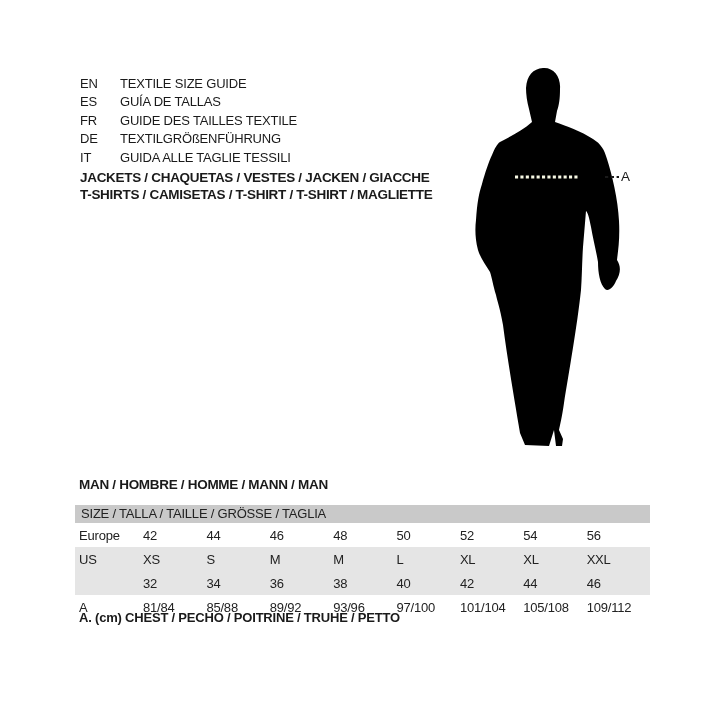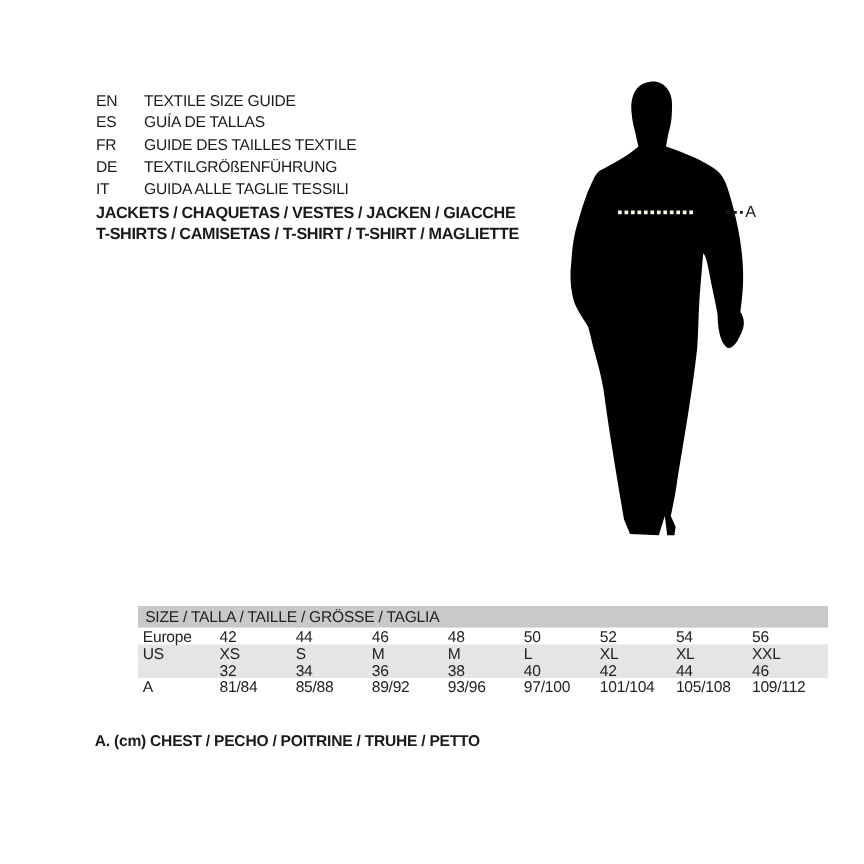--- a/index.html
+++ b/index.html
@@ -70,35 +70,34 @@
     letter-spacing: -0.3px;
     white-space: nowrap;
   }
 
   
   .size-table {
     position: absolute;
     left: 75px;
     top: 505px;
     width: 575px;
-    margin-left: 40px;
   }
   .thead {
     height: 18px;
     background: #c9c9c9;
     font-size: 13px;
     line-height: 18px;
     padding-left: 6px;
     letter-spacing: -0.2px;
     color: #222222;
   }
   .trow {
     display: grid;
     grid-template-columns: 68px repeat(8, 1fr);
-    height: 14px;
+    height: 24px;
     align-items: center;
     font-size: 13px;
     letter-spacing: -0.2px;
     color: #222222;
   }
   .trow.shaded { background: #e5e5e5; }
   .tlabel { padding-left: 4px; text-align: left; }
   .tcell { text-align: left; }
 
   
@@ -184,20 +183,21 @@
         L64,46
         C62,39 61,31 61,25
         C62,12 68,6 78,5
         Z"></path>
       <line x1="50" y1="114" x2="113" y2="114" stroke="#f7f8e4" stroke-width="3.2" stroke-dasharray="3.1 2.3"></line>
       <line x1="140" y1="114" x2="154" y2="114" stroke="#1a1a1a" stroke-width="2.2" stroke-dasharray="3.2 2.6"></line>
     </svg>
     <span class="measure-label">A</span>
   </div>
 
+  <div class="man-line">MAN / HOMBRE / HOMME / MANN / MAN</div>
 
   <div class="size-table">
     <div class="thead">SIZE / TALLA / TAILLE / GRÖSSE / TAGLIA</div>
 
     <div class="trow">
       <span class="tlabel">Europe</span>
       <span class="tcell">42</span>
       <span class="tcell">44</span>
       <span class="tcell">46</span>
       <span class="tcell">48</span>

